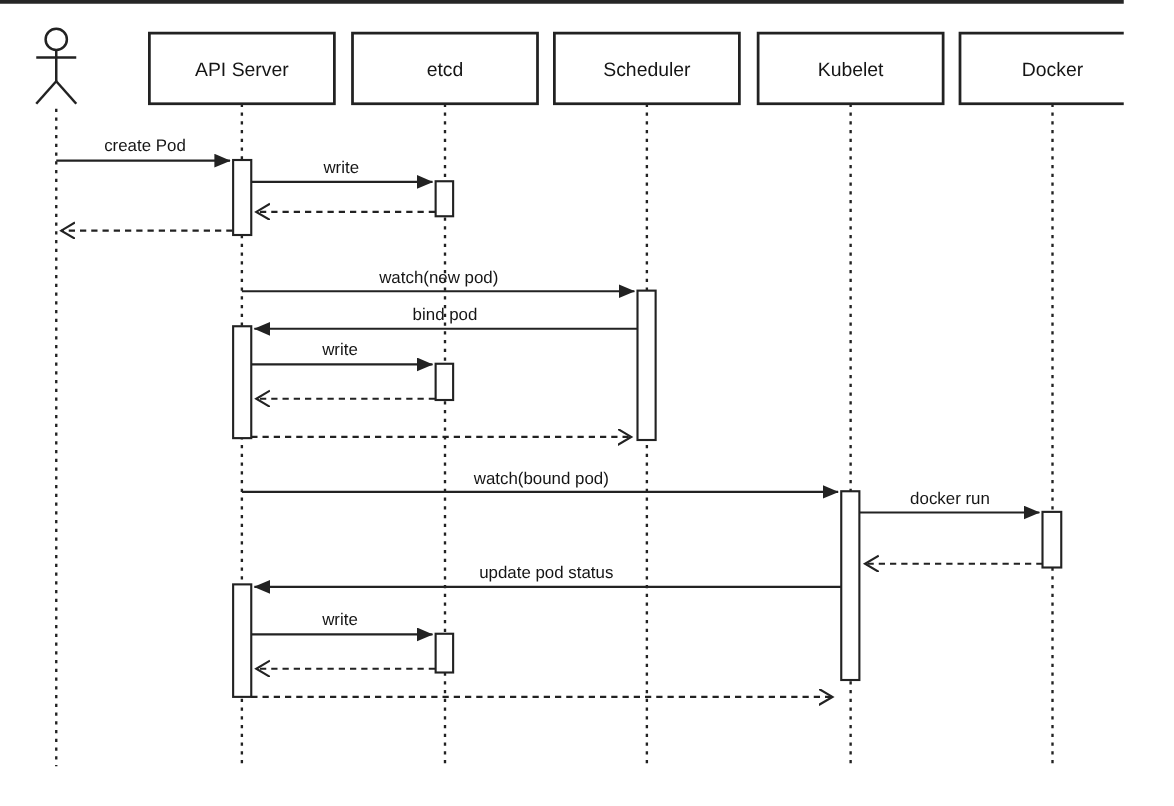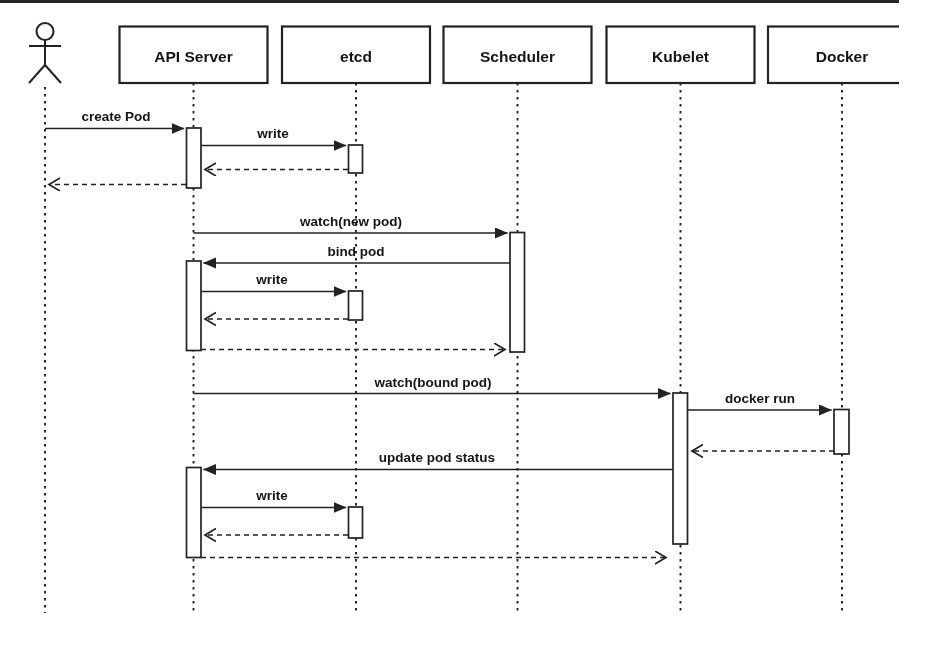--- a/index.html
+++ b/index.html
@@ -1,16 +1,16 @@
 <!DOCTYPE html>
 <html><head>
 <meta charset="utf-8">
 <style>
   html, body { margin: 0; padding: 0; background: #ffffff; }
-  .stage { position: relative; width: 899px; height: 645px; background: #ffffff; overflow: hidden; font-weight: bold; }
+  .stage { position: relative; width: 899px; height: 645px; background: #ffffff; overflow: hidden; }
   svg { display: block; }
   text {
     font-family: "Liberation Sans", "DejaVu Sans", sans-serif;
     fill: #151515;
   }
   .participant-label { font-size: 15.5px; }
   .message-label { font-size: 13.5px; }
 </style>
 </head>
 <body>

